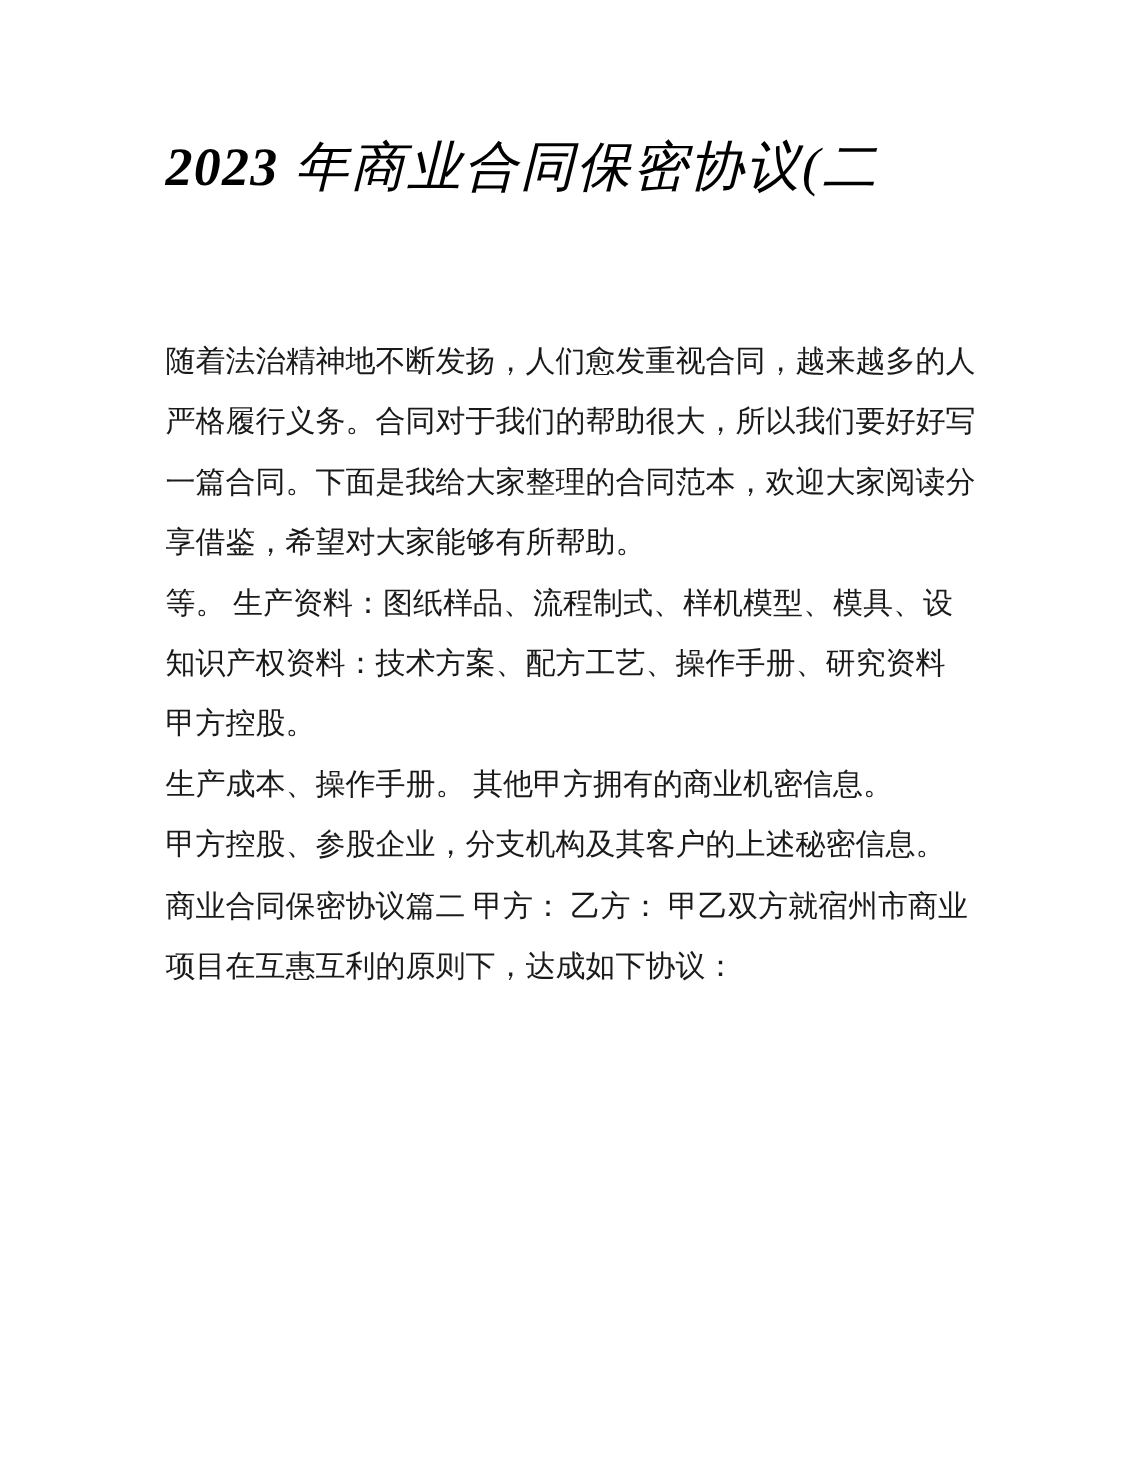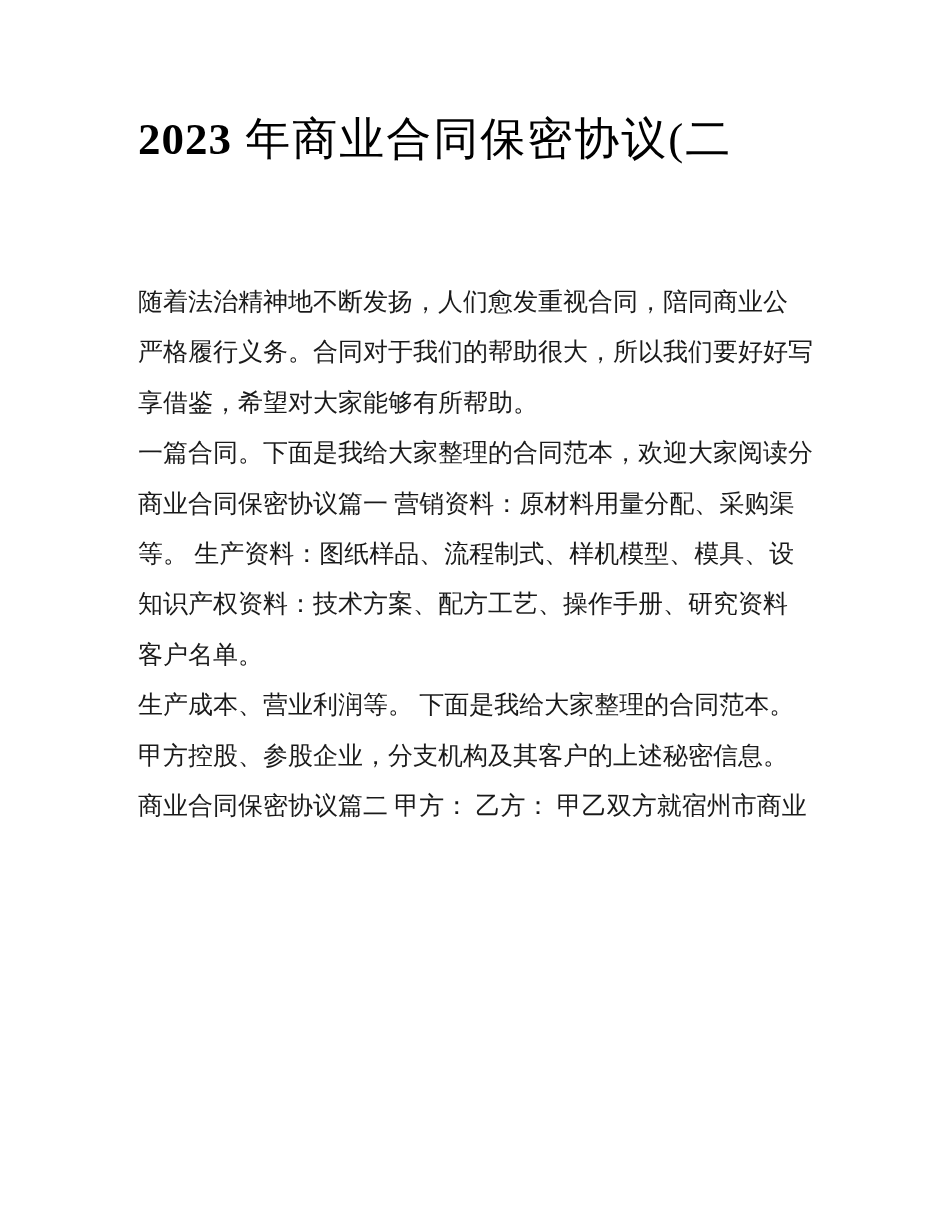--- a/index.html
+++ b/index.html
@@ -22,20 +22,21 @@
     margin: 0;
     width: 720px;
     font-size: 45px;
     font-weight: 400;
     color: #000000;
     line-height: 77px;
     letter-spacing: 2px;
   }
   .doc-title .title-line {
     white-space: pre;
+    font-style: italic;
   }
   .doc-title .title-year {
     font-weight: 700;
     letter-spacing: 1px;
   }
   .doc-body {
     position: absolute;
     left: 138px;
     top: 277px;
     width: 690px;
@@ -52,26 +53,26 @@
 </head>
 <body>
 
 <div class="page">
 
   <h1 class="doc-title">
     <div class="title-line"><span class="title-year">2023</span><span> 年商业合同保密协议(二</span></div>
   </h1>
 
   <div class="doc-body">
-    <div class="line">随着法治精神地不断发扬，人们愈发重视合同，陪同商业公</div>
+    <div class="line">随着法治精神地不断发扬，人们愈发重视合同，越来越多的人</div>
     <div class="line">严格履行义务。合同对于我们的帮助很大，所以我们要好好写</div>
+    <div class="line">一篇合同。下面是我给大家整理的合同范本，欢迎大家阅读分</div>
     <div class="line">享借鉴，希望对大家能够有所帮助。</div>
-    <div class="line">一篇合同。下面是我给大家整理的合同范本，欢迎大家阅读分</div>
-    <div class="line">商业合同保密协议篇一 营销资料：原材料用量分配、采购渠</div>
     <div class="line">等。 生产资料：图纸样品、流程制式、样机模型、模具、设</div>
     <div class="line">知识产权资料：技术方案、配方工艺、操作手册、研究资料</div>
-    <div class="line">客户名单。</div>
-    <div class="line">生产成本、营业利润等。 下面是我给大家整理的合同范本。</div>
+    <div class="line">甲方控股。</div>
+    <div class="line">生产成本、操作手册。 其他甲方拥有的商业机密信息。</div>
     <div class="line">甲方控股、参股企业，分支机构及其客户的上述秘密信息。</div>
     <div class="line">商业合同保密协议篇二 甲方： 乙方： 甲乙双方就宿州市商业</div>
+    <div class="line">项目在互惠互利的原则下，达成如下协议：</div>
   </div>
 
 </div>
 
 </body></html>

